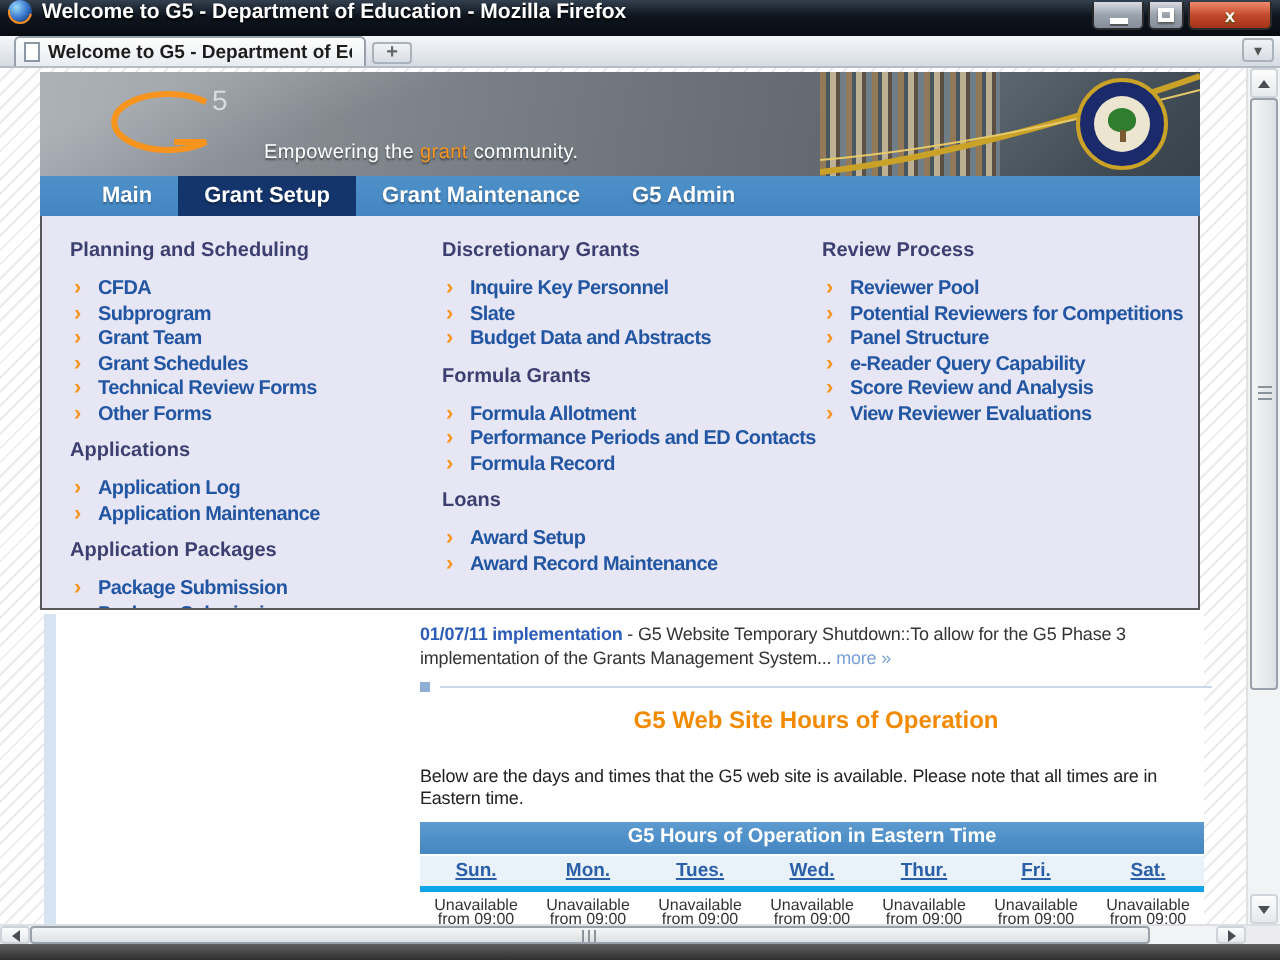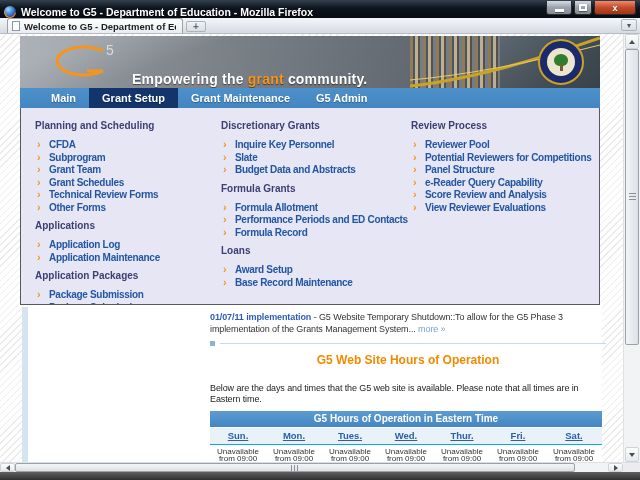--- a/index.html
+++ b/index.html
@@ -6,21 +6,21 @@
     --accent:#f7941d; --nav:#4e90c8; --nav_active:#14356b;
     --link:#2356a2; --heading:#f28a00; --menu_bg:#e6e6f4;
   }
   *{box-sizing:border-box; margin:0; padding:0;}
   html,body{width:640px;height:480px;overflow:hidden;background:#777;}
   body{font-family:"Liberation Sans","DejaVu Sans",sans-serif;}
   .window{width:640px;height:480px;position:relative;background:#fff;}
 
   
   .titlebar{height:18px;background:linear-gradient(#33404f,#0e151e 45%,#070c12);
-    display:flex;align-items:flex-end;padding:0 4px;color:#fff;}
+    display:flex;align-items:flex-start;padding:0 4px;color:#fff;}
   .ff-icon{width:12px;height:12px;border-radius:50%;flex:0 0 12px;
     background:radial-gradient(circle at 35% 30%,#9adcf9,#3e7bd0 45%,#16417e 75%);
     position:relative;overflow:hidden;}
   .ff-icon::after{content:"";position:absolute;inset:-1px;border-radius:50%;
     border:2px solid transparent;border-left-color:#ff8c1a;border-bottom-color:#ff8c1a;
     transform:rotate(-35deg);}
   .title-text{font-size:10.5px;font-weight:bold;margin-left:5px;white-space:nowrap;
     overflow:hidden;flex:1;text-shadow:0 1px 1px #000;}
   .win-btns{display:flex;gap:2px;align-items:flex-start;height:100%;padding-top:1px;}
   .win-btn{height:14px;border:1px solid #2a2a2a;border-top:none;border-radius:0 0 3px 3px;
@@ -53,22 +53,22 @@
   .viewport{position:relative;height:428px;overflow:hidden;
     background:repeating-linear-gradient(135deg,#ffffff 0 4px,#ebebeb 4px 5px);}
   .page{position:absolute;left:20px;top:2px;width:580px;}
 
   
   .banner{height:52px;position:relative;overflow:hidden;
     background:linear-gradient(100deg,#9ba1a9 0%,#83898f 25%,#6b7279 55%,#596067 80%,#4d545b 100%);}
   .banner::before{content:"";position:absolute;inset:0;
     background:linear-gradient(160deg,rgba(255,255,255,.18) 0 12%,transparent 30%);}
   .g5-logo{position:absolute;left:26px;top:6px;}
-  .tagline{position:absolute;left:112px;top:35px;font-size:14px;color:#fff;
-    letter-spacing:.2px;text-shadow:0 1px 1px rgba(0,0,0,.5);font-weight:bold;}
+  .tagline{position:absolute;left:112px;top:35px;font-size:10px;color:#fff;
+    letter-spacing:.2px;text-shadow:0 1px 1px rgba(0,0,0,.5);}
   .tagline .hl{color:var(--accent);}
   .banner-right{position:absolute;right:0;top:0;width:190px;height:100%;
     background:linear-gradient(90deg,#6e7a80,#49545c);}
   .books{position:absolute;left:0;top:0;width:100px;height:100%;opacity:.85;
     background:repeating-linear-gradient(90deg,#9a7a52 0 3px,#42525c 3px 5px,#cdbb97 5px 8px,#5a4a3c 8px 10px,#70808a 10px 13px);}
   .board{position:absolute;right:0;top:0;width:100px;height:100%;
     background:linear-gradient(135deg,#5c676f,#3e4951 70%,#37424a);}
   .seal{position:absolute;right:16px;top:3px;width:46px;height:46px;border-radius:50%;
     background:#1b2a6b;border:2px solid #c9a227;display:flex;align-items:center;justify-content:center;}
   .seal-inner{width:28px;height:28px;border-radius:50%;background:#ece5cf;
@@ -107,21 +107,21 @@
   .divider .sq{width:5px;height:5px;background:#8fb0d4;}
   .divider .ln{flex:1;height:1px;background:#c9d9ea;margin-left:5px;}
   .hours-heading{margin-top:7px;font-size:12px;font-weight:bold;color:var(--heading);text-align:center;}
   .intro{margin-top:16px;font-size:9px;line-height:11px;color:#222;letter-spacing:-.1px;}
   .hours-table{margin-top:6px;width:392px;border-collapse:collapse;table-layout:fixed;}
   .hours-table .ttl{height:16px;background:linear-gradient(#5d9bd0,#4486c2);
     color:#fff;font-size:10px;font-weight:bold;text-align:center;
     border-bottom:1px solid #fff;}
   .hours-table th.day{height:17px;background:#e9f1f9;font-size:9.5px;font-weight:bold;
     color:#2b5fa8;text-decoration:underline;text-align:center;
-    border-bottom:1px solid #0ea5e9;cursor:pointer;}
+    border-bottom:3px solid #0ea5e9;cursor:pointer;}
   .hours-table td.slot{background:#fff;font-size:8px;line-height:7.5px;color:#333;
     text-align:center;padding:3px 2px 2px;border-bottom:1px solid #a9c7e0;}
 
   
   .vscroll{position:absolute;right:0;top:0;width:17px;height:428px;
     background:#f2f3f5;border-left:1px solid #e1e1e1;}
   .sbtn{position:absolute;left:1px;right:1px;height:15px;border:1px solid #cfd4da;
     border-radius:2px;background:linear-gradient(#fdfdfd,#e6e9ec);
     display:flex;align-items:center;justify-content:center;}
   .sbtn.up{top:0;} .sbtn.down{bottom:0;}
@@ -233,21 +233,21 @@
             <div class="menu-header">Discretionary Grants</div>
             <div class="menu-item"><span class="arr">›</span><span>Inquire Key Personnel</span></div>
             <div class="menu-item"><span class="arr">›</span><span>Slate</span></div>
             <div class="menu-item"><span class="arr">›</span><span>Budget Data and Abstracts</span></div>
             <div class="menu-header">Formula Grants</div>
             <div class="menu-item"><span class="arr">›</span><span>Formula Allotment</span></div>
             <div class="menu-item"><span class="arr">›</span><span>Performance Periods and ED Contacts</span></div>
             <div class="menu-item"><span class="arr">›</span><span>Formula Record</span></div>
             <div class="menu-header">Loans</div>
             <div class="menu-item"><span class="arr">›</span><span>Award Setup</span></div>
-            <div class="menu-item"><span class="arr">›</span><span>Base Record Maintenance</span></div>
+            <div class="menu-item"><span class="arr">›</span><span>Award Record Maintenance</span></div>
           </div>
         <div class="menu-col c3">
             <div class="menu-header">Review Process</div>
             <div class="menu-item"><span class="arr">›</span><span>Reviewer Pool</span></div>
             <div class="menu-item"><span class="arr">›</span><span>Potential Reviewers for Competitions</span></div>
             <div class="menu-item"><span class="arr">›</span><span>Panel Structure</span></div>
             <div class="menu-item"><span class="arr">›</span><span>e-Reader Query Capability</span></div>
             <div class="menu-item"><span class="arr">›</span><span>Score Review and Analysis</span></div>
             <div class="menu-item"><span class="arr">›</span><span>View Reviewer Evaluations</span></div>
           </div>

